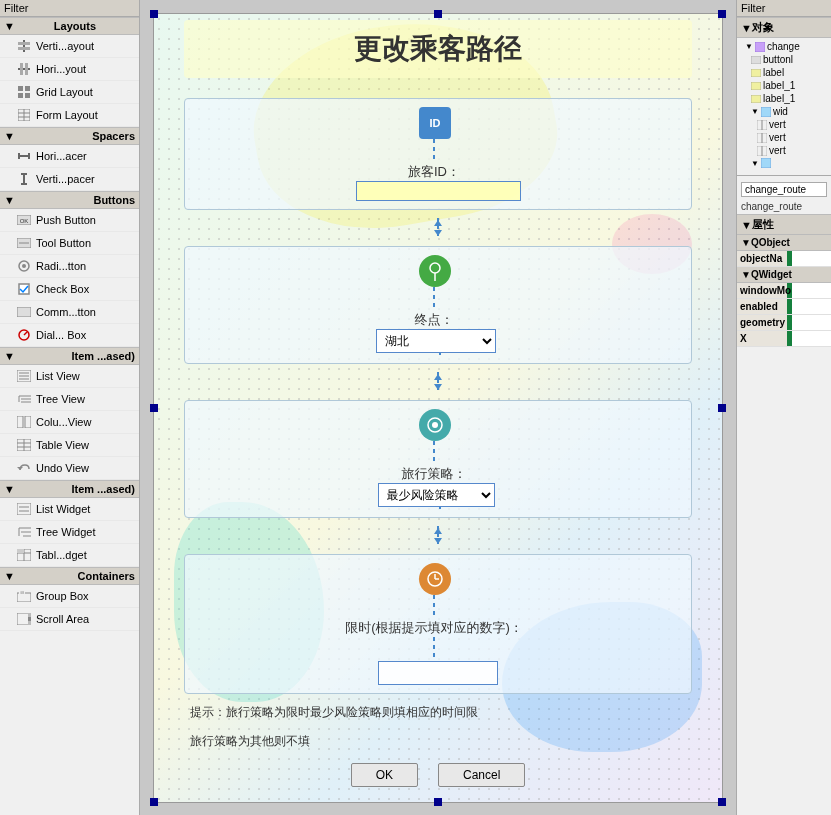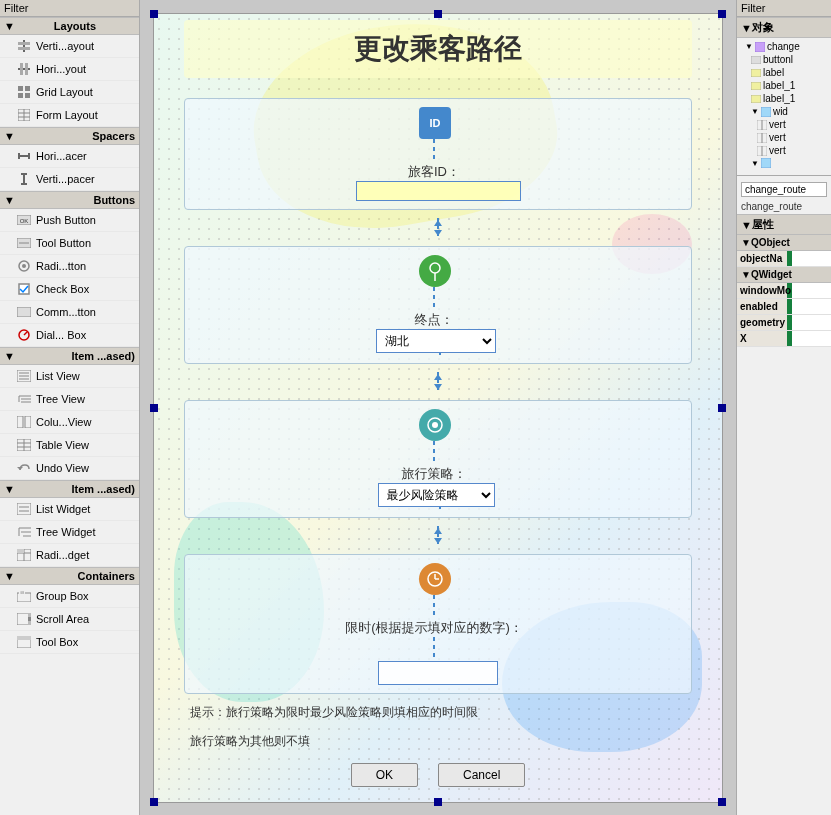--- a/index.html
+++ b/index.html
@@ -549,21 +549,21 @@
   </div>
   <div class="left-item">
     <span class="item-icon">
       <svg width="14" height="12">
           <rect x="0" y="0" width="14" height="12" fill="none" stroke="#888" stroke-width="1"></rect>
           <line x1="7" y1="0" x2="7" y2="12" stroke="#888"></line>
           <line x1="0" y1="4" x2="14" y2="4" stroke="#888"></line>
           <rect x="0" y="0" width="7" height="4" fill="#ccc"></rect>
         </svg>
     </span>
-    <span>Radi...dget</span>
+    <span>Tabl...dget</span>
   </div>
 
   <div class="section-header">
     <span>▼</span>
     <span>Containers</span>
   </div>
   <div class="left-item">
     <span class="item-icon">
       <svg width="14" height="12">
           <rect x="0" y="3" width="14" height="9" fill="none" stroke="#888" stroke-width="1"></rect>
@@ -575,29 +575,20 @@
   </div>
   <div class="left-item">
     <span class="item-icon">
       <svg width="14" height="12">
           <rect x="0" y="0" width="14" height="12" fill="none" stroke="#888" stroke-width="1"></rect>
           <rect x="11" y="0" width="3" height="12" fill="#bbb"></rect>
           <rect x="11" y="4" width="3" height="4" fill="#888"></rect>
         </svg>
     </span>
     <span>Scroll Area</span>
-  </div>
-  <div class="left-item">
-    <span class="item-icon">
-      <svg width="14" height="12">
-          <rect x="0" y="0" width="14" height="12" fill="none" stroke="#888" stroke-width="1"></rect>
-          <rect x="0" y="0" width="14" height="4" fill="#ccc"></rect>
-        </svg>
-    </span>
-    <span>Tool Box</span>
   </div>
 </div>
 
 <div class="main-area">
   <div class="designer-canvas" style="position:relative;">
 
     <div class="canvas-handle ch-tl"></div>
     <div class="canvas-handle ch-tm"></div>
     <div class="canvas-handle ch-tr"></div>
     <div class="canvas-handle ch-ml"></div>

